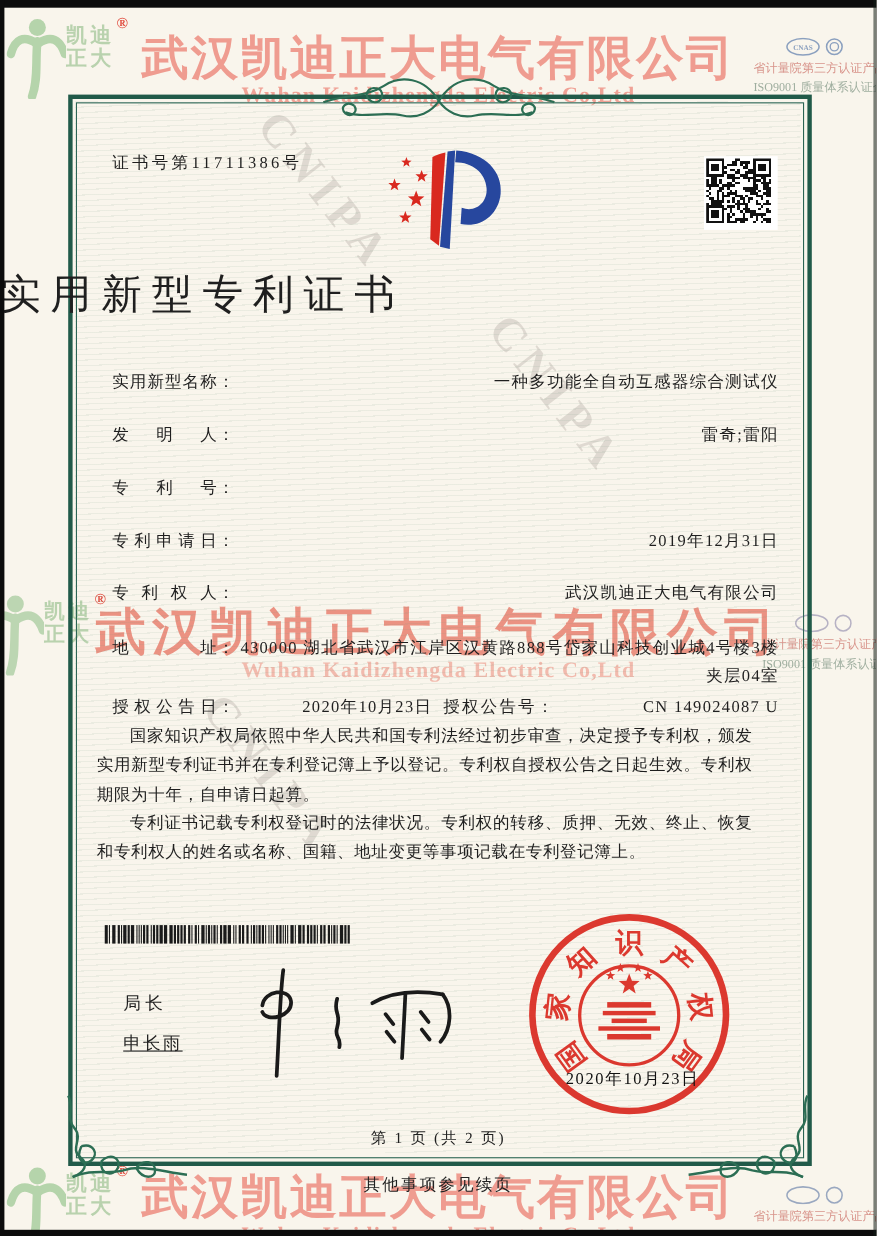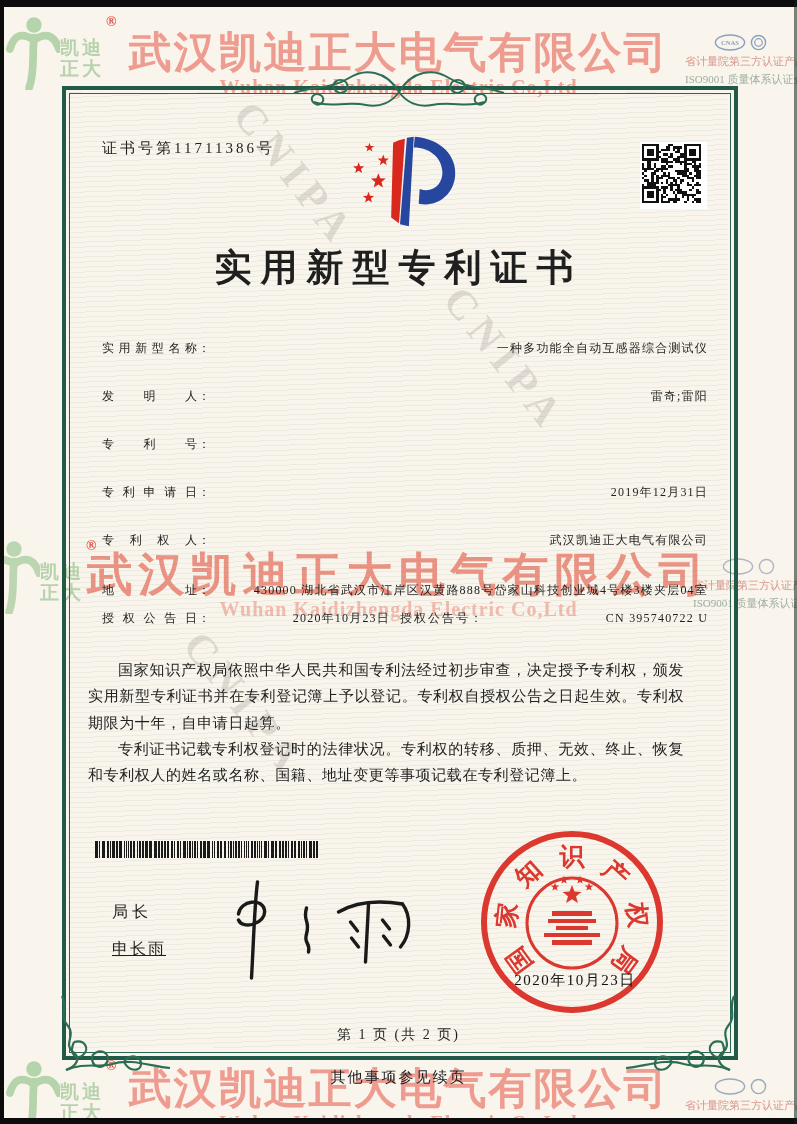--- a/index.html
+++ b/index.html
@@ -14,21 +14,21 @@
 
   
   .wm-band{position:absolute;left:0;width:797px;z-index:1;pointer-events:none;}
   .wm-cn{position:absolute;left:0;right:0;text-align:center;font-weight:bold;
          font-size:43px;letter-spacing:2px;color:#ef9c90;white-space:nowrap;}
   .wm-en{position:absolute;left:0;right:0;text-align:center;font-weight:bold;
          font-size:20px;letter-spacing:1px;color:#f0a296;white-space:nowrap;}
   .band-middle .wm-cn{font-size:46px;letter-spacing:6px;color:rgba(233,128,112,.85);}
   .band-middle .wm-en{color:rgba(236,146,132,.6);}
   .kd-logo{position:absolute;display:flex;align-items:flex-start;}
-  .kd-text{font-weight:bold;font-size:19px;line-height:21px;letter-spacing:3px;color:#b9d2ae;margin-top:23px;}
+  .kd-text{font-weight:bold;font-size:19px;line-height:21px;letter-spacing:3px;color:#b9d2ae;margin-top:8px;}
   .kd-reg{color:#e0473a;font-size:14px;font-weight:bold;margin-left:2px;}
   .wm-badges{position:absolute;right:0;width:110px;text-align:right;}
   .badge-icons{display:flex;justify-content:flex-end;gap:4px;margin-right:28px;}
   .badge-t1{font-size:11px;color:#d8948b;letter-spacing:0;white-space:nowrap;margin-top:3px;}
   .badge-t2{font-size:11px;color:#9fae9f;letter-spacing:0;white-space:nowrap;margin-top:3px;}
 
   
   .cnipa-wm{position:absolute;z-index:1;font-weight:bold;font-size:42px;letter-spacing:8px;
             color:rgba(150,140,132,.26);transform:rotate(52deg);pointer-events:none;}
 
@@ -40,22 +40,22 @@
   .guilloche{position:absolute;left:68px;top:92px;width:660px;height:956px;z-index:2;
              background:repeating-linear-gradient(178deg,rgba(110,150,125,.10) 0 1px,transparent 1px 5px);
              pointer-events:none;}
   .flourish{position:absolute;z-index:3;pointer-events:none;}
 
   
   .content-item{position:absolute;z-index:4;}
   .cert-no{left:102px;top:139px;font-size:15px;letter-spacing:3px;}
   .cnipa-logo{left:336px;top:133px;}
   .qr{left:640px;top:142px;width:63px;height:63px;background:#fff;padding:2px;}
-  .title{left:0;right:0;top:243px;text-align:center;font-size:37px;font-weight:bold;letter-spacing:9px;}
-  .fields{left:102px;top:338px;width:606px;font-size:12px;}
+  .title{left:0;right:0;top:243px;font-size:37px;font-weight:normal;letter-spacing:9px;}
+  .fields{left:102px;top:338px;width:606px;font-size:15px;}
   .frow{display:flex;align-items:flex-start;line-height:21px;margin-bottom:27px;letter-spacing:1px;}
   .flabel{flex:0 0 96px;text-align:justify;text-align-last:justify;}
   .fcolon{margin:0 3px 0 0;}
   .fvalue{flex:1;letter-spacing:1.2px;text-align:right;}
   .frow.addr{line-height:25px;margin-bottom:5px;}
   .gdate{flex:0 0 176px;}
   .glabel2{letter-spacing:2px;margin-left:10px;}
   .paras{left:88px;top:657px;width:596px;font-size:15px;line-height:26.3px;
          text-align:justify;letter-spacing:.6px;}
   .paras p{margin:0;text-indent:2em;}
@@ -597,21 +597,21 @@
       <span class="flabel">地址</span>
         <span class="fcolon">：</span>
       <span class="fvalue">430000 湖北省武汉市江岸区汉黄路888号岱家山科技创业城4号楼3楼夹层04室</span>
     </div>
     <div class="frow">
       <span class="flabel">授权公告日</span>
         <span class="fcolon">：</span>
       <span class="fvalue gdate">2020年10月23日</span>
       <span class="glabel2">授权公告号</span>
         <span class="fcolon">：</span>
-      <span class="fvalue">CN 395740722 U</span>
+      <span class="fvalue">CN 149024087 U</span>
     </div>
   </div>
 
   <div class="content-item paras">
     <p>国家知识产权局依照中华人民共和国专利法经过初步审查，决定授予专利权，颁发实用新型专利证书并在专利登记簿上予以登记。专利权自授权公告之日起生效。专利权期限为十年，自申请日起算。</p>
     <p>专利证书记载专利权登记时的法律状况。专利权的转移、质押、无效、终止、恢复和专利权人的姓名或名称、国籍、地址变更等事项记载在专利登记簿上。</p>
   </div>
 
   <div class="content-item barcode">
     <svg id="barcode-svg" width="226" height="17" viewBox="0 0 226 17">

